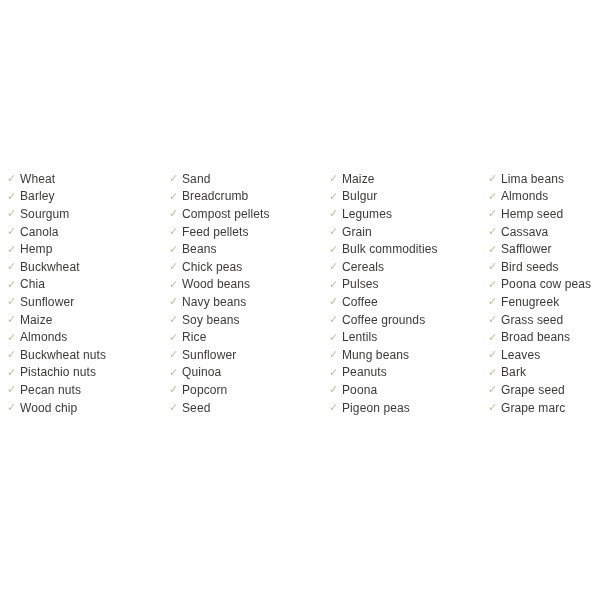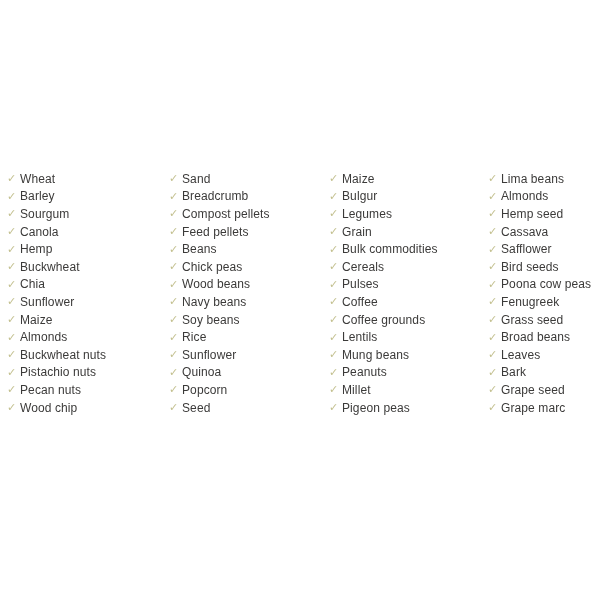--- a/index.html
+++ b/index.html
@@ -213,21 +213,21 @@
         <div class="item">
           <span class="check" style="color: rgb(195, 192, 143);">✓</span>
           <span class="label">Mung beans</span>
         </div>
         <div class="item">
           <span class="check" style="color: rgb(195, 192, 143);">✓</span>
           <span class="label">Peanuts</span>
         </div>
         <div class="item">
           <span class="check" style="color: rgb(195, 192, 143);">✓</span>
-          <span class="label">Millet</span>
+          <span class="label">Poona</span>
         </div>
         <div class="item">
           <span class="check" style="color: rgb(195, 192, 143);">✓</span>
           <span class="label">Pigeon peas</span>
         </div>
       </div>
       <div class="col">
         <div class="item">
           <span class="check" style="color: rgb(195, 192, 143);">✓</span>
           <span class="label">Lima beans</span>

